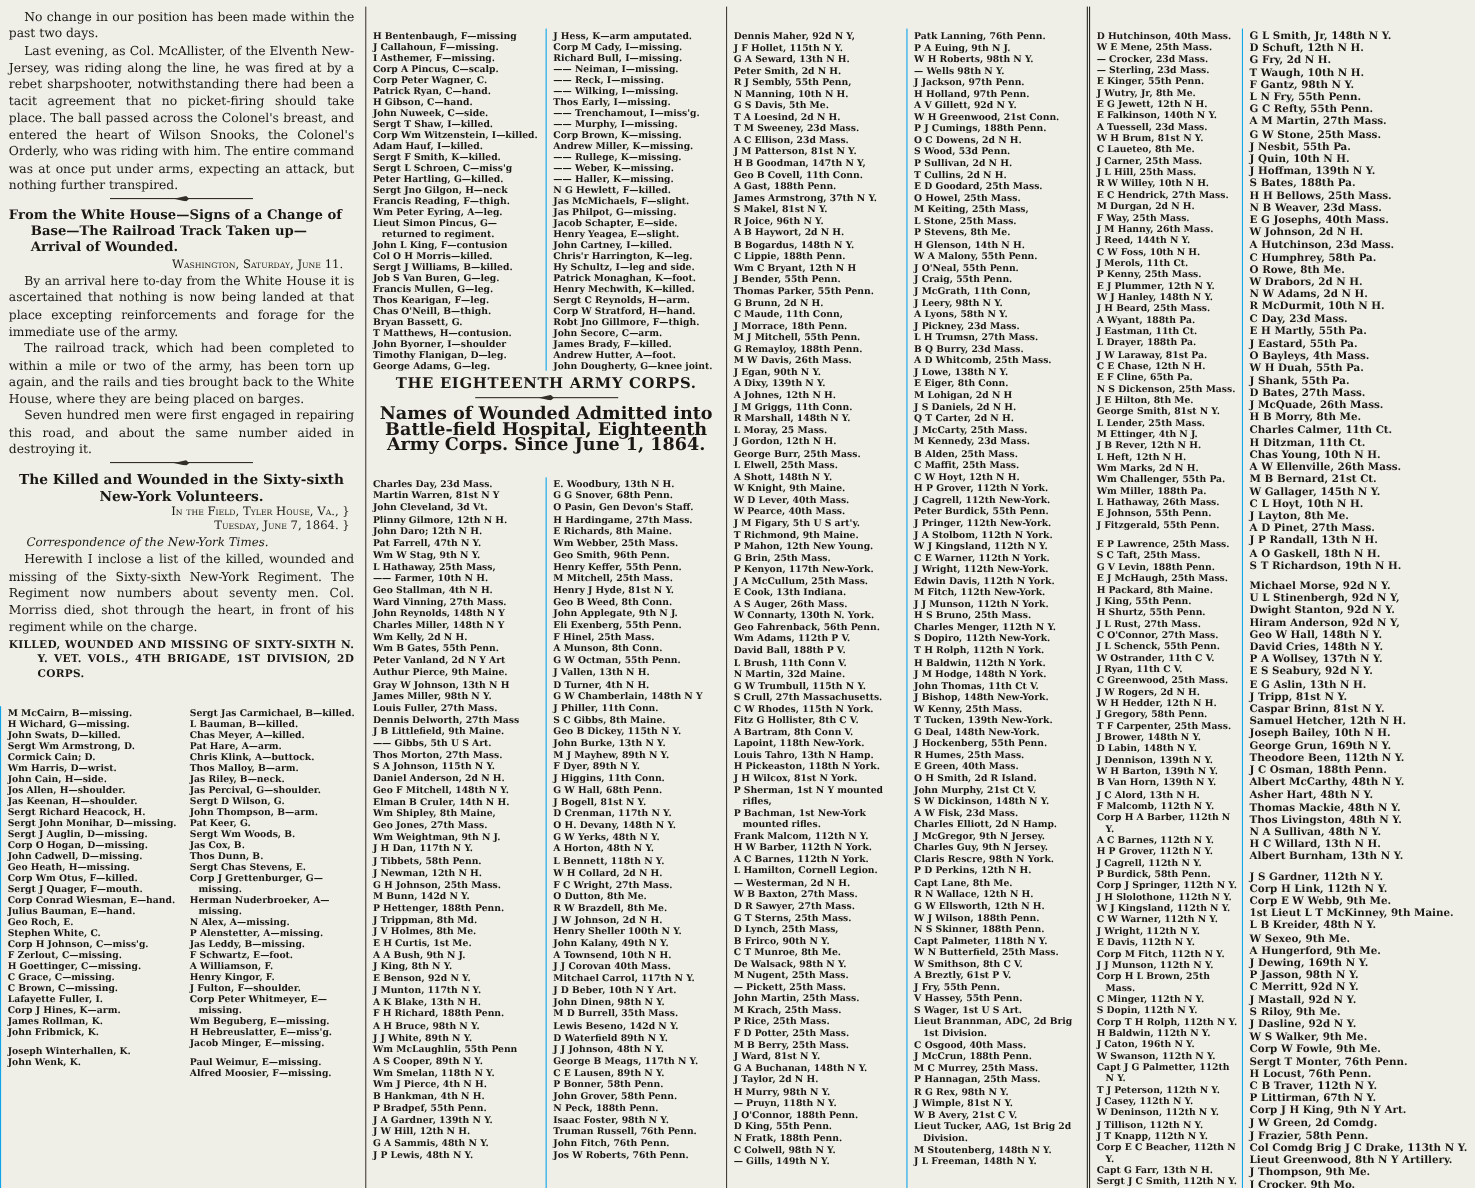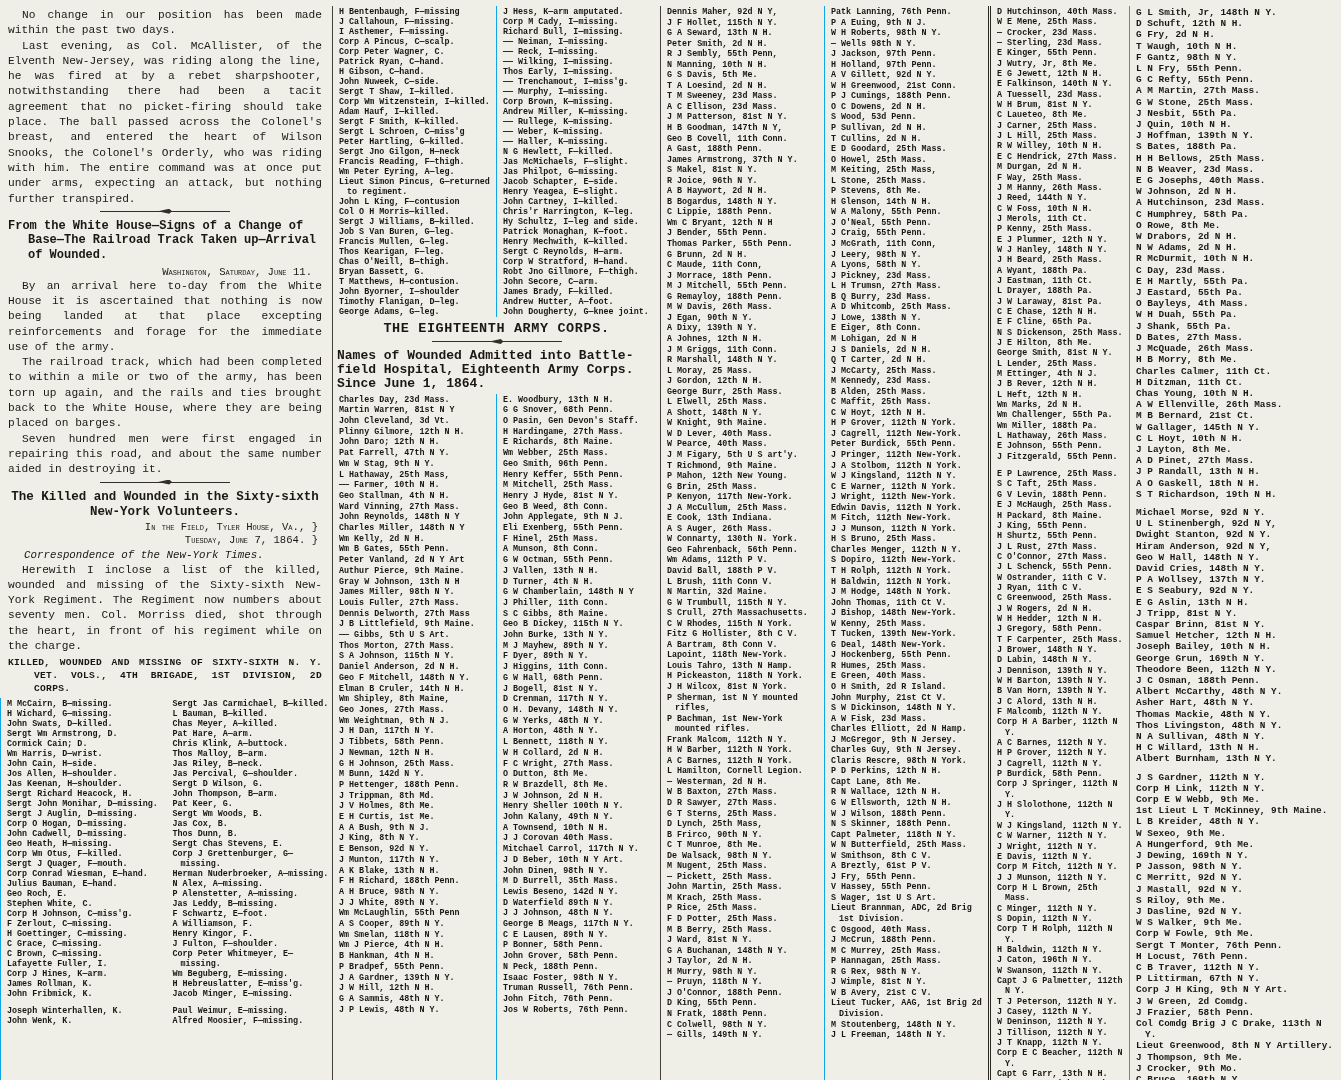--- a/index.html
+++ b/index.html
@@ -3,21 +3,21 @@
 <meta charset="utf-8">
 <style>
   html,body{margin:0;padding:0;}
   body{
     width:1341px;height:1080px;overflow:hidden;
     background:#efeee7;
     color:#1b1813;
     font-family:"DejaVu Serif","Liberation Serif",serif;
     -webkit-font-smoothing:antialiased;
   }
-  .page{display:flex;width:1341px;height:952px;box-sizing:border-box;padding-top:6px;font-family:Liberation Mono, monospace;}
+  .page{display:flex;width:1341px;height:952px;box-sizing:border-box;padding-top:6px;}
   .major{box-sizing:border-box;display:flex;flex-direction:column;height:1074px;overflow:hidden;}
   .cA{width:332px;}
   .cB{width:328px;border-left:1px solid #45413a;}
   .cC{width:328px;border-left:1px solid #45413a;}
   .cD{width:353px;border-left:3px double #2b2821;}
   
   .article{padding:2px 10px 0 8px;font-size:11.2px;line-height:15.3px;text-align:justify;}
   .article p{margin:0;text-indent:14px;}
   .h-hang{font-size:12px;font-weight:bold;line-height:14.6px;margin:3px 0 2px 0;
           padding-left:20px;text-indent:-20px;text-align:left;}
@@ -29,23 +29,23 @@
   .credit{font-style:italic;font-size:10.8px;line-height:14px;margin:1px 16px;}
   .subhead{font-size:9.6px;font-weight:bold;line-height:13px;letter-spacing:.3px;
            padding-left:26px;text-indent:-26px;margin:2px 0 3px 0;}
   .cut{width:130px;margin:4px auto 4px auto;border-top:1.3px solid #332f28;position:relative;height:3px;}
   .cut::after{content:"";position:absolute;left:50%;top:-3px;width:14px;height:5px;
               background:#332f28;transform:translateX(-50%);
               clip-path:polygon(0 50%,80% 0,100% 50%,80% 100%);}
   
   .corps{padding:4px 4px 2px 4px;text-align:center;}
   .corps-title{font-size:13.5px;font-weight:bold;letter-spacing:.6px;line-height:16px;}
-  .corps-sub{font-size:13px;font-weight:bold;line-height:14.2px;text-align:left;margin-top:2px;}
+  .corps-sub{font-size:16px;font-weight:bold;line-height:14.2px;text-align:center;margin-top:2px;}
   
-  .twocol{display:flex;align-items:stretch;}
+  .twocol{display:flex;align-items:stretch;margin-top:20px;}
   .grow{flex:1 1 auto;}
   .subcol{flex:1 1 0;padding:1px 3px 0 6px;box-sizing:border-box;overflow:hidden;}
   .divl{border-left:1px solid #0ea5e9;}
   .entry{font-size:8.4px;font-weight:bold;line-height:10px;
          padding-left:8px;text-indent:-8px;white-space:normal;}
   .gap{height:7px;}
   .cB .lower .entry{line-height:10.7px;}
   .cC .entry{line-height:10.55px;}
   .cD .c7 .entry{line-height:10.35px;}
   .cD .c7{flex:0 0 138px;}

